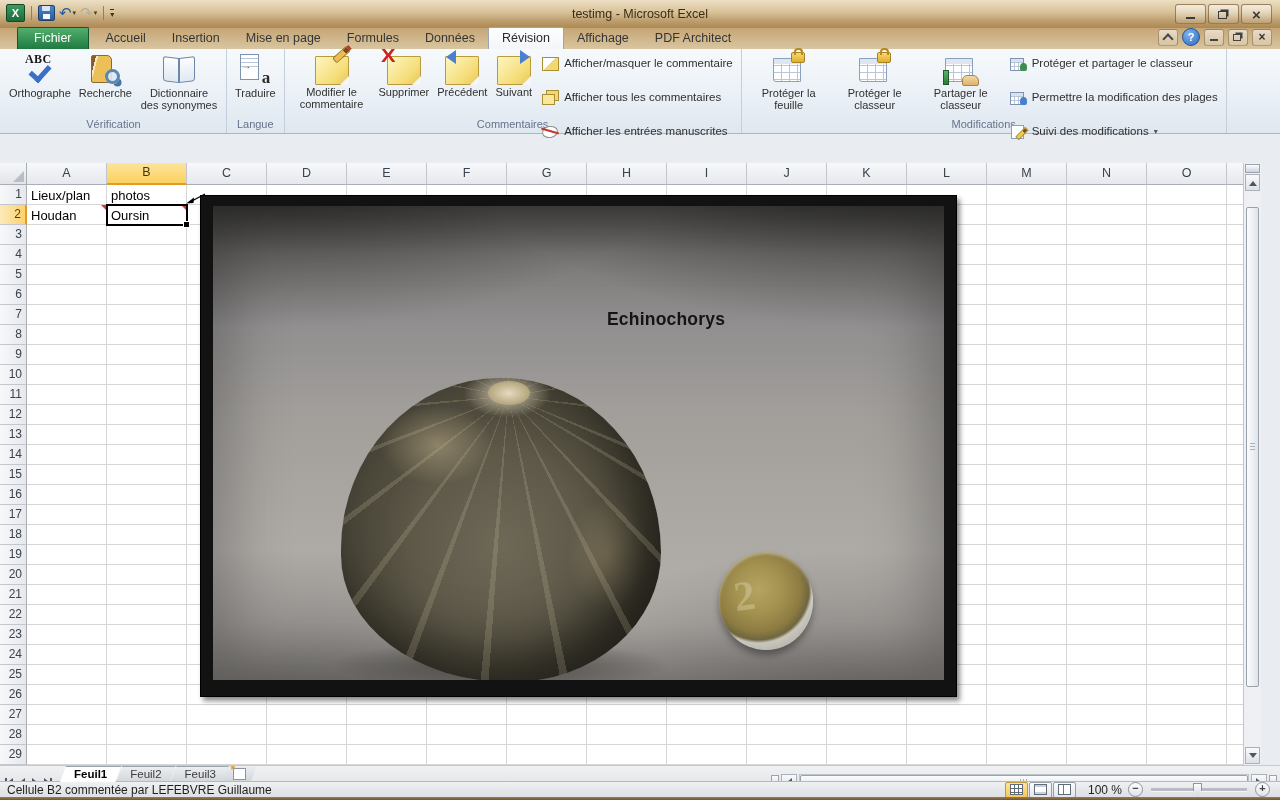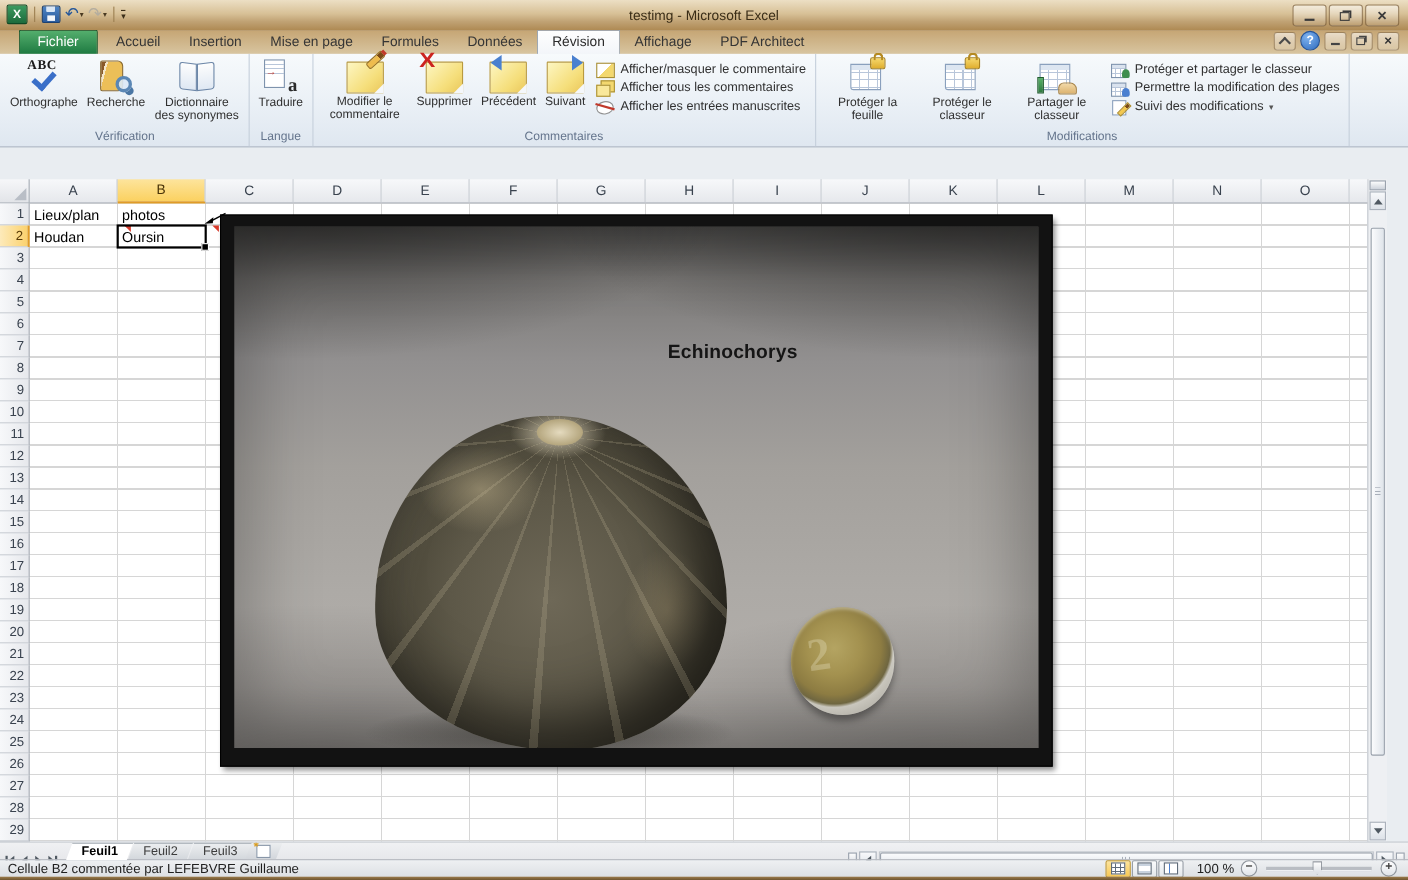--- a/index.html
+++ b/index.html
@@ -52,21 +52,21 @@
   
   .ribbon{position:absolute;top:49px;left:0;right:0;height:84px;
     background:linear-gradient(#f7fafc,#eaf0f6 55%,#dfe7f0);border-bottom:1px solid #abb6c3;
     display:flex;align-items:stretch;padding-left:1px}
   .rgroup{display:flex;flex-direction:column;border-right:1px solid #c5cfdb;padding:0 2px}
   .rgroup-content{height:66px;display:flex;align-items:flex-start;padding:2px 2px 0}
   .rgroup-label{height:15px;line-height:15px;text-align:center;font-size:11px;color:#64748c}
   .bigbtn{display:flex;flex-direction:column;align-items:center;padding:1px 4px;border-radius:3px}
   .icn{width:36px;height:34px;position:relative;display:block}
   .biglabel{font-size:11px;color:#303030;text-align:center;line-height:1.12;max-width:78px;margin-top:1px}
-  .smallstack{display:flex;flex-direction:column;gap:1px;padding:4px 4px 0 6px}
+  .smallstack{display:flex;flex-direction:column;gap:18px;padding:4px 4px 0 6px}
   .smallbtn{display:flex;align-items:center;gap:5px;height:16px}
   .small-label{font-size:11.5px;color:#303030;white-space:nowrap}
   .ddarrow{font-size:8px;color:#555}
   .icn-sm{width:17px;height:15px;position:relative;display:block;flex:0 0 auto}
   .glyph{position:absolute;display:block}
 
   
   .icn-spellcheck::before{content:'ABC';position:absolute;top:0;left:3px;font:bold 12px "Liberation Serif",serif;color:#1a1a1a;letter-spacing:.5px}
   .icn-spellcheck::after{content:'';position:absolute;left:8px;top:13px;width:15px;height:8px;
     border-left:5px solid #3a6fc8;border-bottom:5px solid #3a6fc8;transform:rotate(-48deg)}
@@ -150,21 +150,21 @@
     background:linear-gradient(#f7f8fa,#e6e8ec);font-size:12.5px;color:#39424e;text-align:center;line-height:21px}
   .ch.sel{background:linear-gradient(#fde49c,#fbd160);border-bottom:2px solid #e09c27;color:#4a3408;line-height:19px}
   .ch.filler{width:16px;border-right:none}
   .rowheads{position:absolute;top:185px;left:0;width:27px;z-index:1}
   .rh{height:20px;box-sizing:border-box;border-bottom:1px solid #c3c7cd;border-right:1px solid #a9aeb6;
     background:linear-gradient(90deg,#f7f8fa,#e6e8ec);font-size:12px;color:#39424e;text-align:right;padding-right:4px;line-height:19px}
   .rh.sel{background:linear-gradient(90deg,#fdeaba,#fbd26e);border-right:2px solid #e09c27;color:#5a3c08}
   .cells{position:absolute;left:27px;top:185px;width:1216px;height:580px;background:#fff;
     background-image:repeating-linear-gradient(90deg,transparent 0 79px,#d6d6d6 79px 80px),
       repeating-linear-gradient(180deg,transparent 0 19px,#d6d6d6 19px 20px);z-index:0}
-  .cell{position:absolute;width:92px;height:20px;box-sizing:border-box;padding:3px 16px 0 4px;font-size:13px;color:#000;white-space:nowrap}
+  .cell{position:absolute;width:80px;height:20px;box-sizing:border-box;padding:3px 16px 0 4px;font-size:13px;color:#000;white-space:nowrap}
   .comment-flag{position:absolute;top:0;right:0;width:0;height:0;border-left:6px solid transparent;border-top:6px solid #d93a2b}
   .selection{position:absolute;border:2px solid #000;box-sizing:border-box;z-index:3;pointer-events:none}
   .selection::after{content:'';position:absolute;right:-4px;bottom:-4px;width:5px;height:5px;background:#000;border:1px solid #fff}
 
   
   .photo{position:absolute;left:200px;top:195px;width:757px;height:502px;box-sizing:border-box;background:#121212;
     border:1px solid #000;box-shadow:3px 4px 5px rgba(0,0,0,.45);padding:10px 12px 16px;z-index:4}
   .photo-inner{position:relative;width:100%;height:100%;overflow:hidden;
     background:radial-gradient(ellipse 120% 70% at 8% -6%,rgba(0,0,0,.45),transparent 45%),
       radial-gradient(ellipse 120% 70% at 92% -6%,rgba(0,0,0,.45),transparent 45%),

